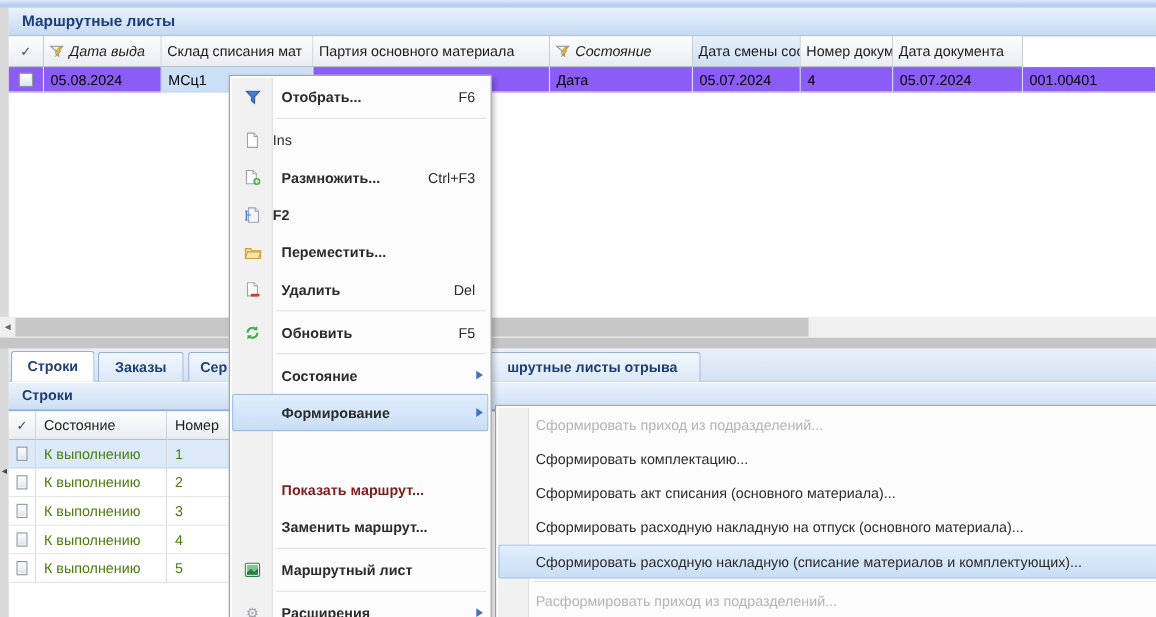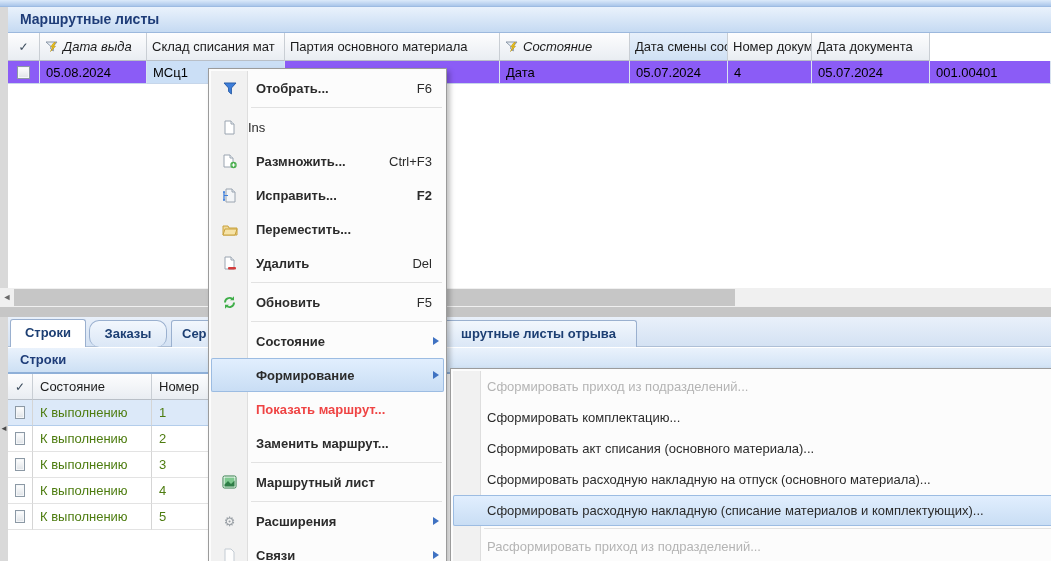--- a/index.html
+++ b/index.html
@@ -41,21 +41,21 @@
   .splitter { position:absolute; left:0; top:307px; width:1051px; height:10px; background:#c6c6c6; }
   
   .tabbar { position:absolute; left:8px; top:317px; width:1043px; height:30px;
     background:linear-gradient(#e9f0fa,#d4e2f3); border-bottom:1px solid #aebfd6; }
   .tab { position:absolute; top:3px; height:27px; border:1px solid #9ab0cf; border-bottom:none;
     border-radius:3px 3px 0 0; background:linear-gradient(#f2f7fd,#dbe7f6);
     font-size:13px; font-weight:bold; color:#1d3f73; line-height:25px; text-align:center;
     padding:0 10px; white-space:nowrap; overflow:hidden; }
   .tab.active { background:#ffffff; top:2px; height:28px; }
   .tab.t-lines { left:2px; width:76px; }
-  .tab.t-orders { left:81px; width:78px;border-radius:10px; }
+  .tab.t-orders { left:81px; width:78px; }
   .tab.t-ser { left:163px; width:130px; text-align:left; }
   .tab.t-tear { left:432px; width:197px; text-align:center; }
   
   .lines-title { position:absolute; left:8px; top:348px; width:1043px; height:26px;
     background:linear-gradient(#eaf2fc,#cde0f4); border-bottom:2px solid #8fb0d8;
     color:#1e3c78; font-weight:bold; font-size:13px; line-height:24px; padding-left:12px; }
   .bhdr { position:absolute; left:8px; top:374px; display:flex; }
   .brow { position:absolute; left:8px; display:flex; }
   .bcell { height:26px; background:#fff; border-right:1px solid #d5d5d5; border-bottom:1px solid #e3e3e3;
     font-size:13px; color:#4d7c0f; padding:0 7px; display:flex; align-items:center; white-space:nowrap; }
@@ -70,21 +70,21 @@
     padding:2px; overflow:hidden; }
   .menu::before { content:""; position:absolute; left:2px; top:2px; bottom:2px; width:36px;
     background:#f1f1f1; border-right:1px solid #dedede; }
   .mi { position:relative; height:34px; display:flex; align-items:center; font-size:13px; color:#2b2b2b; z-index:1; }
   .mi .ico { width:37px; flex:0 0 37px; display:flex; justify-content:center; align-items:center; }
   .mi .lbl { padding-left:8px; flex:1; white-space:nowrap; overflow:hidden;font-weight:bold; }
   .mi .sc { padding-right:12px; }
   .mi .arr { position:absolute; right:5px; top:50%; margin-top:-4px; width:0; height:0;
     border-left:6px solid #3f72c2; border-top:4px solid transparent; border-bottom:4px solid transparent; }
   .mi.hl { background:linear-gradient(#e2effe,#c8ddf4); box-shadow:inset 0 0 0 1px #9cbce2; border-radius:2px; }
-  .mi.dis { color:#ef4444; }
+  .mi.dis { color:#7f1d1d;margin-top:36px; }
   .mi.bold .lbl, .mi.bold .sc { font-weight:bold; }
   .msep { height:1px; background:#e2e2e2; margin:2px 2px 2px 40px; }
   
   .submenu { position:absolute; left:450px; top:368px; width:608px; height:200px; z-index:11;
     background:#fcfcfc; border:1px solid #9b9b9b; box-shadow:3px 3px 5px rgba(0,0,0,.25);
     padding:2px; overflow:hidden; }
   .submenu::before { content:""; position:absolute; left:2px; top:2px; bottom:2px; width:27px;
     background:#f1f1f1; border-right:1px solid #dedede; }
   .smi { position:relative; height:31px; display:flex; align-items:center; font-size:13px; color:#2b2b2b; z-index:1;
     padding-left:34px; white-space:nowrap; }
@@ -241,21 +241,20 @@
   </div>
   <div class="mi bold">
     <span class="ico">
         <svg width="15" height="15" viewBox="0 0 15 15">
           <path d="M4 1h6l3 3v10H4z" fill="#f3f5f7" stroke="#9aa4b0"></path>
           <path d="M10 1v3h3" fill="#e2e8ee" stroke="#9aa4b0"></path>
           <path d="M2 4v8M1 4h2M1 12h2" stroke="#3d7edb" stroke-width="1.3"></path>
           <path d="M2 7.5h4" stroke="#3d7edb" stroke-width="1"></path>
         </svg>
       </span>
-    <span class="lbl">Исправить...</span>
     <span class="sc">F2</span>
   </div>
   <div class="mi">
     <span class="ico">
         <svg width="16" height="13" viewBox="0 0 16 13">
           <path d="M1 3h5l1 2h8v7H1z" fill="#f0d998" stroke="#c9a23d"></path>
           <path d="M1 12 3 6h12l-2 6z" fill="#f6e3a8" stroke="#c9a23d"></path>
         </svg>
       </span>
     <span class="lbl">Переместить...</span>

